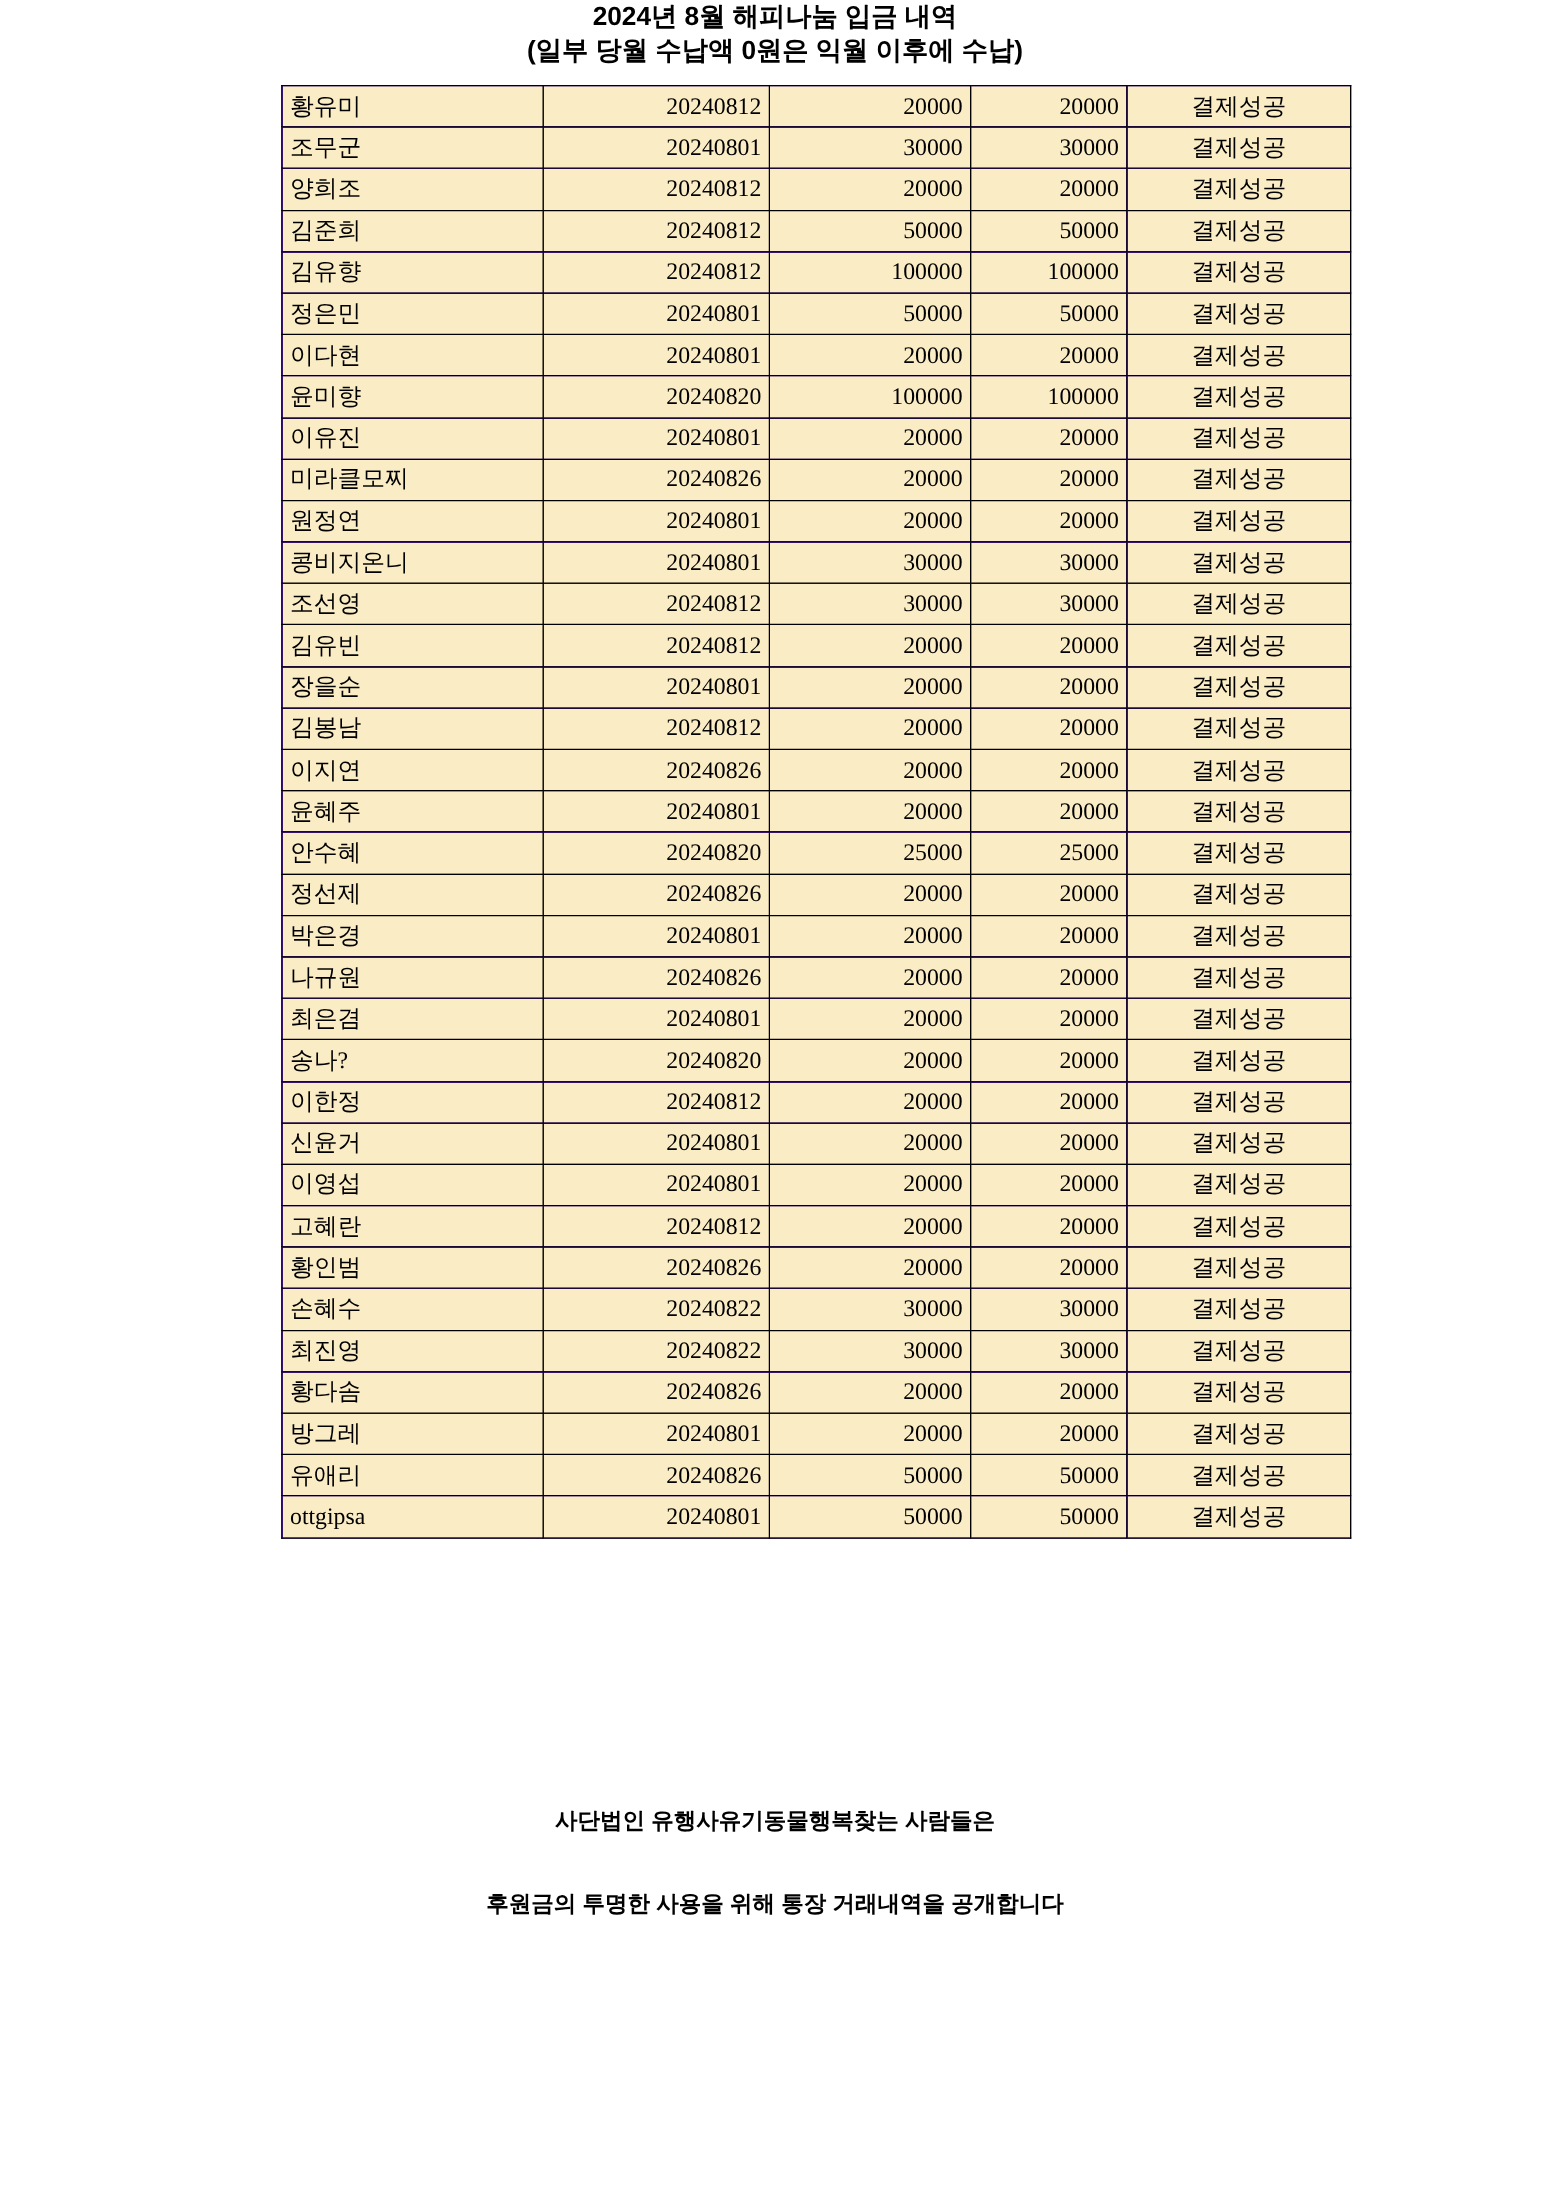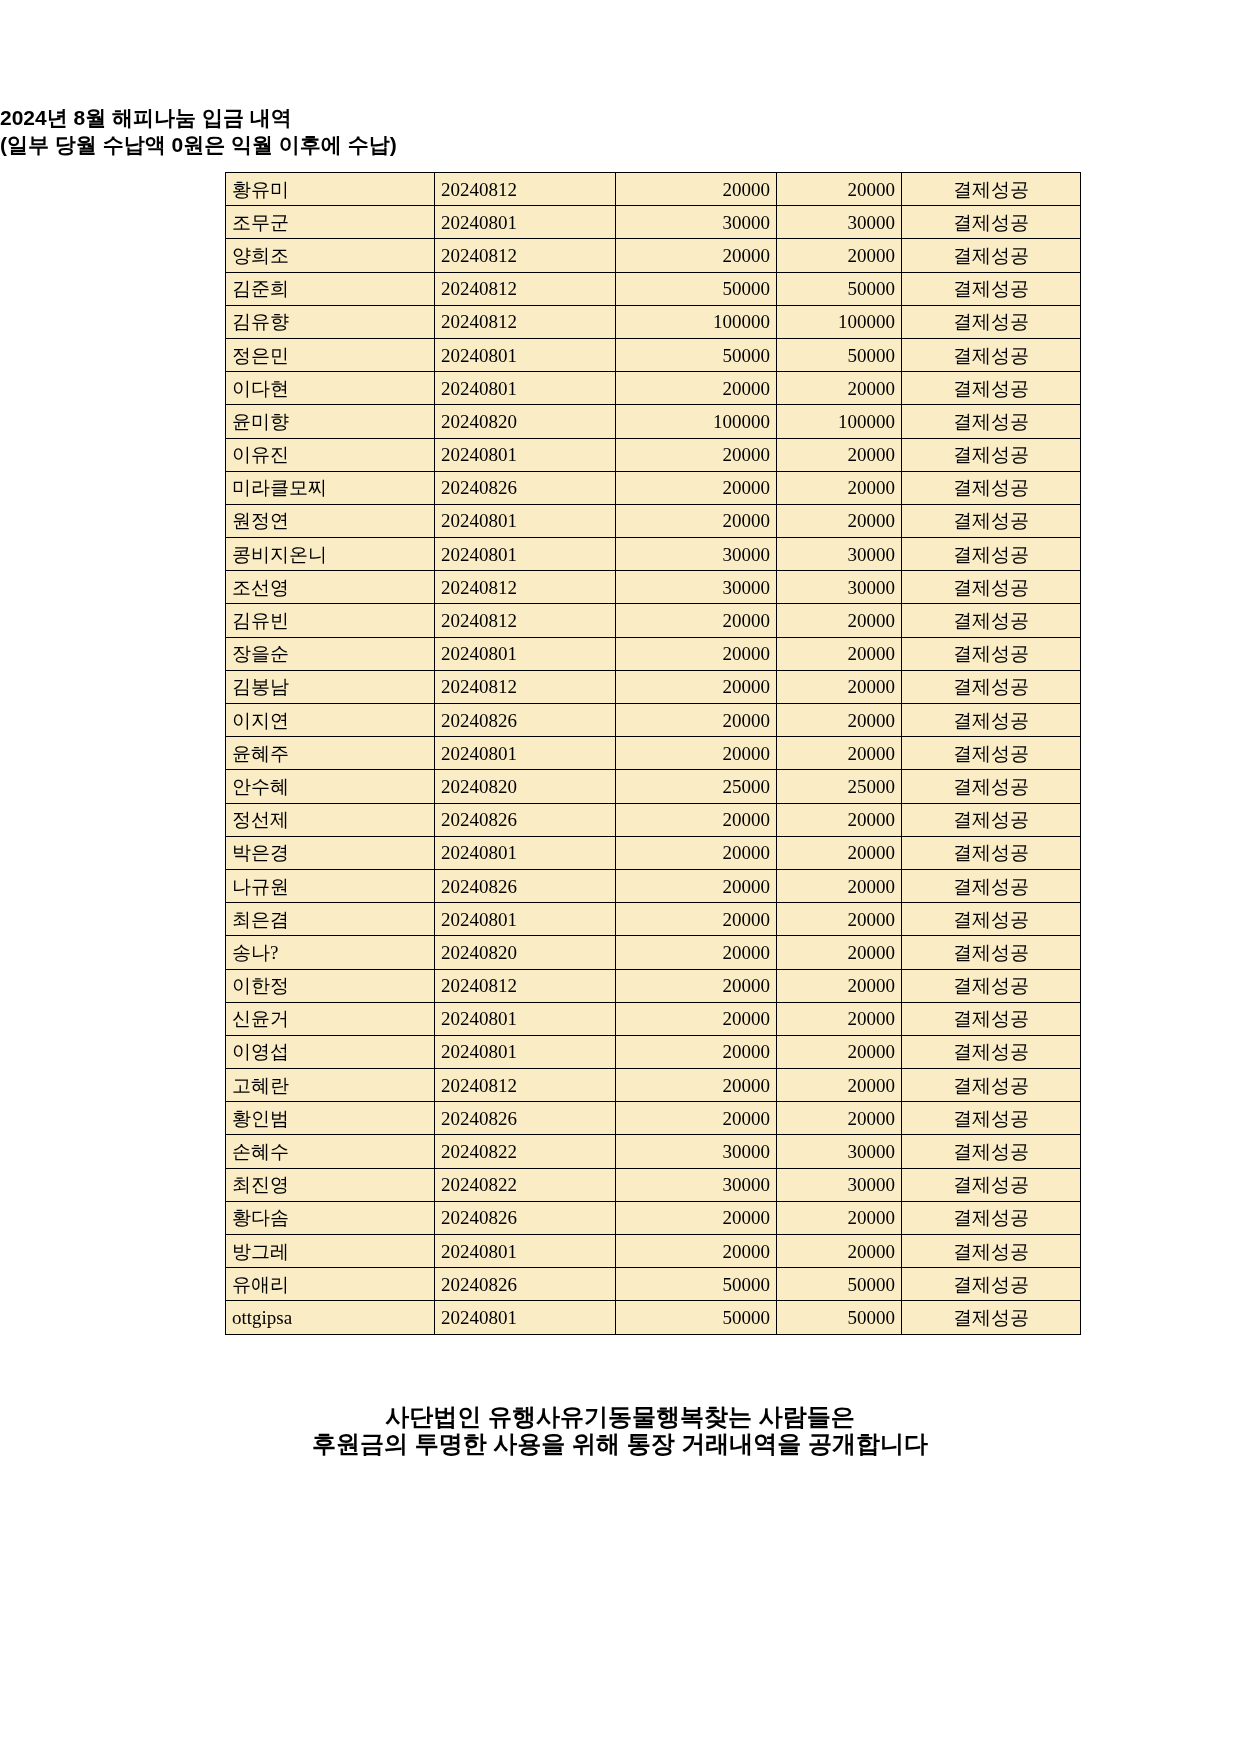--- a/index.html
+++ b/index.html
@@ -16,22 +16,21 @@
     overflow: hidden;
   }
   .page {
     width: 1240px;
     height: 1755px;
     box-sizing: border-box;
     padding: 0;
     position: relative;
   }
   .title-block {
-    text-align: left;
-    padding-top: 104px;
+    text-align: center;
   }
   .title-line {
     font-family: "Liberation Sans", "DejaVu Sans", sans-serif;
     font-weight: bold;
     font-size: 21px;
     line-height: 27px;
     letter-spacing: 0px;
     color: #000;
   }
   .table-wrap {
@@ -51,37 +50,38 @@
     font-size: 19px;
     line-height: 19px;
     height: 32.2px;
     padding: 0 6px;
     font-family: "Liberation Serif", "DejaVu Serif", serif;
     vertical-align: middle;
     white-space: nowrap;
     overflow: hidden;
   }
   td.c-name  { width: 196px; text-align: left; }
-  td.c-date  { width: 168px; text-align: left; padding-right: 5px; margin-top: 10px; }
+  td.c-date  { width: 168px; text-align: right; padding-right: 5px; margin-top: 10px; }
   td.c-amt1  { width: 148px; text-align: right; padding-right: 5px; }
   td.c-amt2  { width: 112px; text-align: right; padding-right: 5px; }
   td.c-stat  { width: 166px; text-align: center; padding-left: 5px; }
   .footer-block {
     position: absolute;
     left: 0;
     right: 0;
     top: 1403px;
     text-align: center;
   }
   .footer-line {
     font-family: "Liberation Sans", "DejaVu Sans", sans-serif;
     font-weight: bold;
-    font-size: 24px;
+    font-size: 18px;
     line-height: 27px;
     color: #000;
+    margin-top: 40px;
   }
 </style>
 </head>
 <body>
 
 <div class="page">
 
   <div class="title-block">
     <div class="title-line">2024년 8월 해피나눔 입금 내역</div>
     <div class="title-line">(일부 당월 수납액 0원은 익월 이후에 수납)</div>

